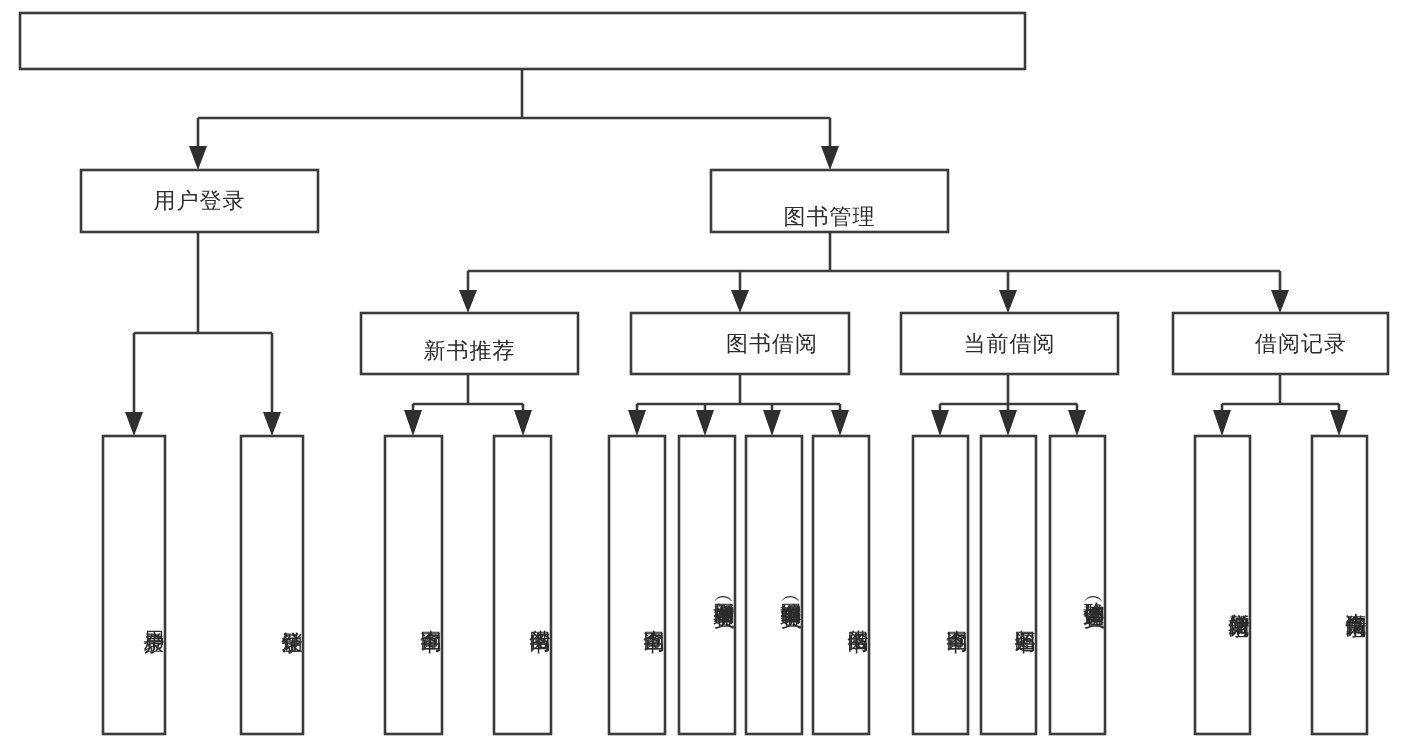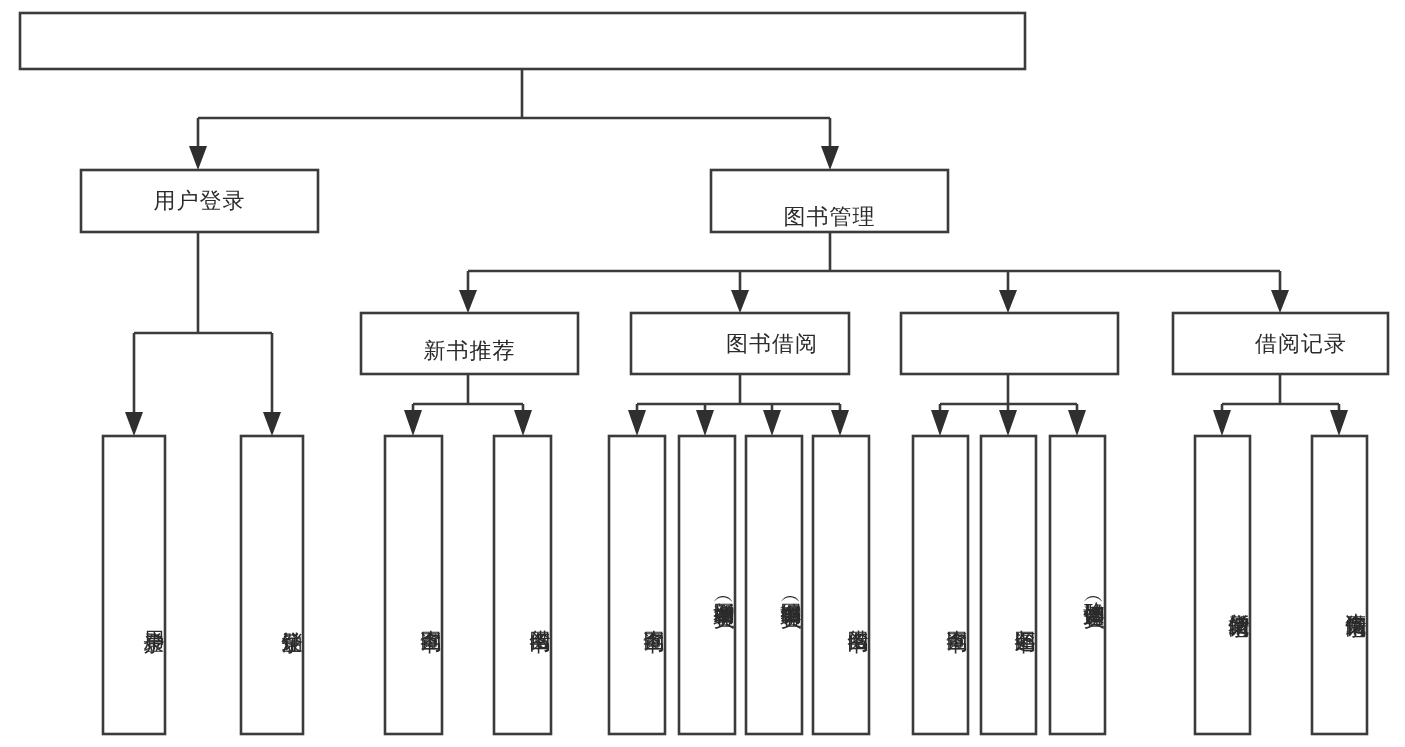--- a/index.html
+++ b/index.html
@@ -202,20 +202,23 @@
   </div>
 
   <div class="htext-wrap" style="left:361px; top:313px; width:217px; height:75px;">
     <span>新书推荐</span>
   </div>
 
   <div class="htext-wrap" style="left:663px; top:313px; width:218px; height:61px;">
     <span>图书借阅</span>
   </div>
 
+  <div class="htext-wrap" style="left:901px; top:313px; width:217px; height:61px;">
+    <span>当前借阅</span>
+  </div>
 
   <div class="htext-wrap" style="left:1173px; top:313px; width:256px; height:61px;">
     <span>借阅记录</span>
   </div>
 
   <div class="vtext-wrap" style="left:103px; top:436px; width:62px; height:298px; padding-top:62px; box-sizing:border-box;">
     <span>用户登录</span>
   </div>
 
   <div class="vtext-wrap" style="left:241px; top:436px; width:62px; height:298px; padding-top:62px; box-sizing:border-box;">

